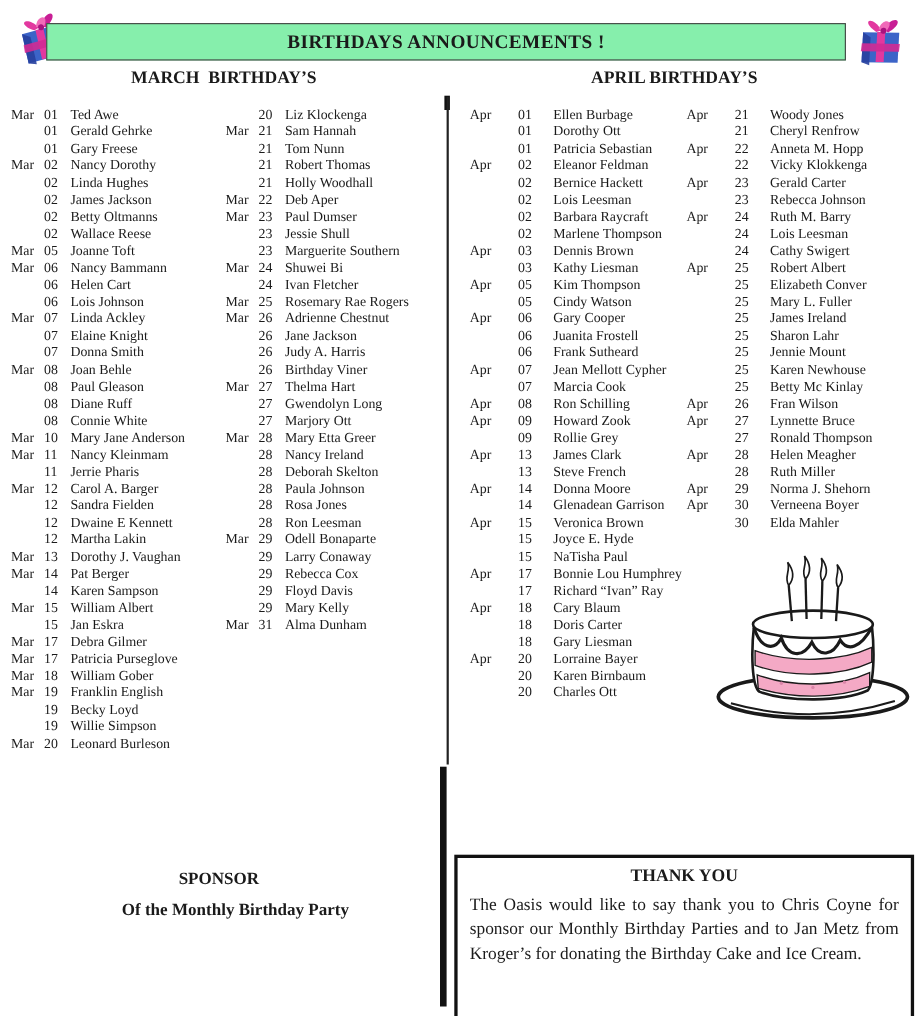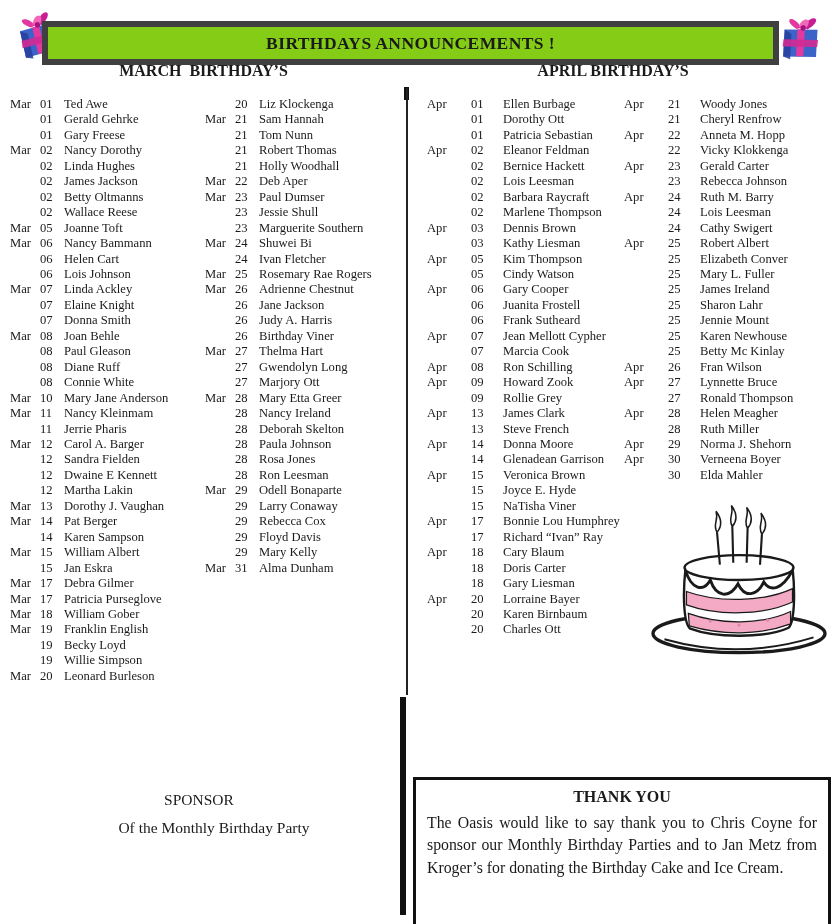--- a/index.html
+++ b/index.html
@@ -1,21 +1,21 @@
 <!DOCTYPE html>
 <html><head>
 <meta charset="utf-8">
 <style>
   html,body{margin:0;padding:0;background:#fff;}
   .page{position:relative;width:832px;height:924px;background:#ffffff;
         font-family:"Liberation Serif","DejaVu Serif",serif;color:#1a1a1a;overflow:hidden;}
 
   
-  .title-box{position:absolute;left:42px;top:21px;width:725px;height:32px;border:6px solid #404040;
-             display:flex;align-items:center;justify-content:center;background:#84cc16;}
+  .title-box{position:absolute;left:42px;top:21px;width:725px;height:32px;border:1px solid #404040;
+             display:flex;align-items:center;justify-content:center;background:#86efac;}
   .title-box span{font-weight:bold;font-size:17.5px;letter-spacing:.4px;}
   .gift{position:absolute;width:58px;height:60px;}
   .gift-left{left:9px;top:3px;}
   .gift-right{left:772px;top:6px;}
 
   .month-heading{position:absolute;top:62px;font-weight:bold;font-size:16px;text-align:center;white-space:pre;}
   .march-heading{left:0;width:407px;}
   .april-heading{left:407px;width:412px;}
 
   
@@ -30,21 +30,21 @@
   .d{width:24px;}
   .n{flex:1;white-space:nowrap;}
   .mc1{left:10px;width:196px;}
   .mc2{left:205px;width:200px;}
   .ac1{left:427px;width:198px;}
   .ac2{left:624px;width:206px;}
   .april .m{width:44px;}
   .april .d{width:32px;}
 
   
-  .sponsor{position:absolute;left:0;top:791px;width:398px;text-align:center;font-weight:normal;}
+  .sponsor{position:absolute;left:0;top:791px;width:398px;text-align:center;font-weight:bold;}
   .sponsor-title{font-size:15.5px;}
   .sponsor-sub{font-size:15.5px;margin-top:10px;padding-left:30px;}
 
   
   .thanks{position:absolute;left:413px;top:777px;width:418px;height:152px;border:3px solid #111;
           box-sizing:border-box;padding:5px 11px 0 11px;background:#fff;}
   .thanks-title{text-align:center;font-weight:bold;font-size:16px;margin:3px 0 6px 0;}
   .thanks-body{margin:0;font-size:15.8px;line-height:1.42;text-align:justify;}
 
   .cake{position:absolute;left:643px;top:494px;width:192px;height:172px;}
@@ -571,21 +571,21 @@
     <span class="n">Veronica Brown</span>
   </div>
       <div class="row">
     <span class="m"></span>
     <span class="d">15</span>
     <span class="n">Joyce E. Hyde</span>
   </div>
       <div class="row">
     <span class="m"></span>
     <span class="d">15</span>
-    <span class="n">NaTisha Viner</span>
+    <span class="n">NaTisha Paul</span>
   </div>
       <div class="row">
     <span class="m">Apr</span>
     <span class="d">17</span>
     <span class="n">Bonnie Lou Humphrey</span>
   </div>
       <div class="row">
     <span class="m"></span>
     <span class="d">17</span>
     <span class="n">Richard “Ivan” Ray</span>

